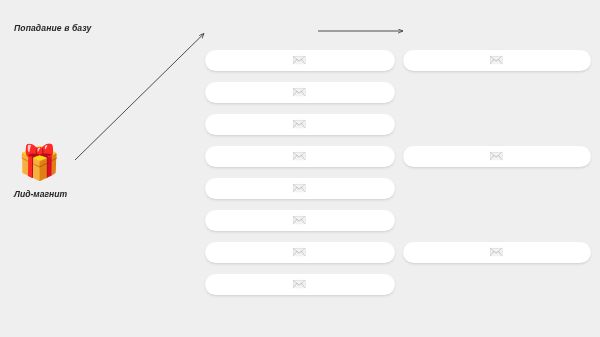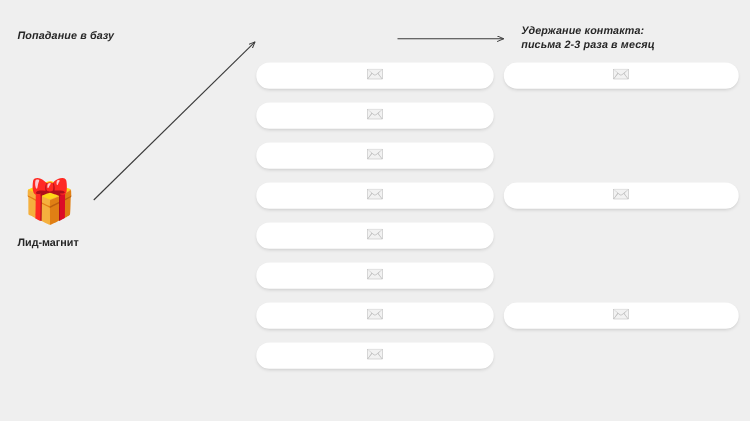--- a/index.html
+++ b/index.html
@@ -32,20 +32,21 @@
     white-space: pre;
   }
   #label-entry      { left: 14px;  top: 23px; }
   #label-welcome    { left: 218px; top: 19px; }
   #label-retention  { left: 417px; top: 19px; }
 
   #label-leadmagnet {
     position: absolute;
     left: 14px;
     top: 189px;
+    font-style: italic;
     font-weight: 700;
     font-size: 8.6px;
     line-height: 11px;
     color: #262626;
     white-space: pre;
   }
 
   
   #gift-icon {
     position: absolute;
@@ -99,22 +100,20 @@
 
 <div id="canvas">
 
   <div class="label" id="label-entry">Попадание в базу</div>
 
   <div id="gift-icon">🎁</div>
 
   <div id="label-leadmagnet">Лид-магнит</div>
 
 
-  <div class="label" id="label-retention">Удержание контакта:
-письма 2-3 раза в месяц</div>
 
   <svg id="arrow-layer" viewBox="0 0 600 337">
     <defs>
       <marker id="head" markerWidth="7" markerHeight="7" refX="5.6" refY="2.4" orient="auto" markerUnits="strokeWidth">
         <path d="M0,0 L5.6,2.4 L0,4.8" fill="none" stroke="#3a3a3a" stroke-width="0.85" stroke-linecap="round" stroke-linejoin="round"></path>
       </marker>
     </defs>
     <line id="arrow-diagonal" x1="75" y1="160" x2="204" y2="33.5" stroke="#3a3a3a" stroke-width="0.9" marker-end="url(#head)"></line>
     <line id="arrow-horizontal" x1="318" y1="31" x2="403" y2="31" stroke="#3a3a3a" stroke-width="0.9" marker-end="url(#head)"></line>
   </svg>

